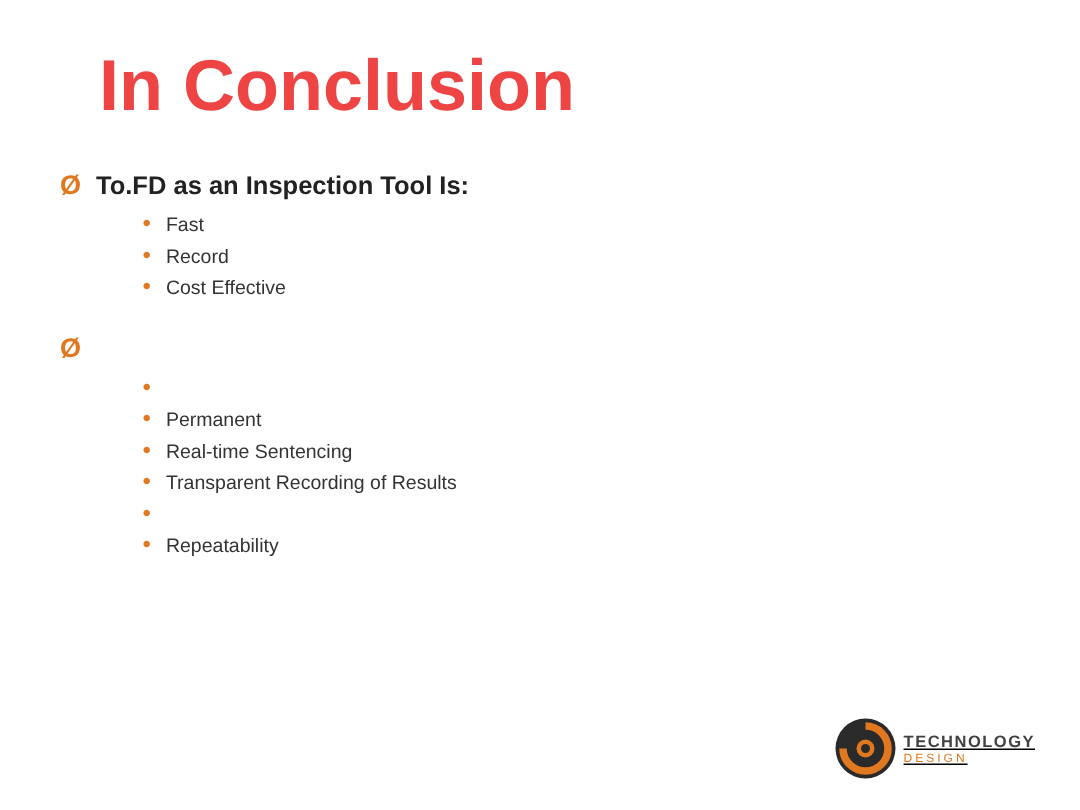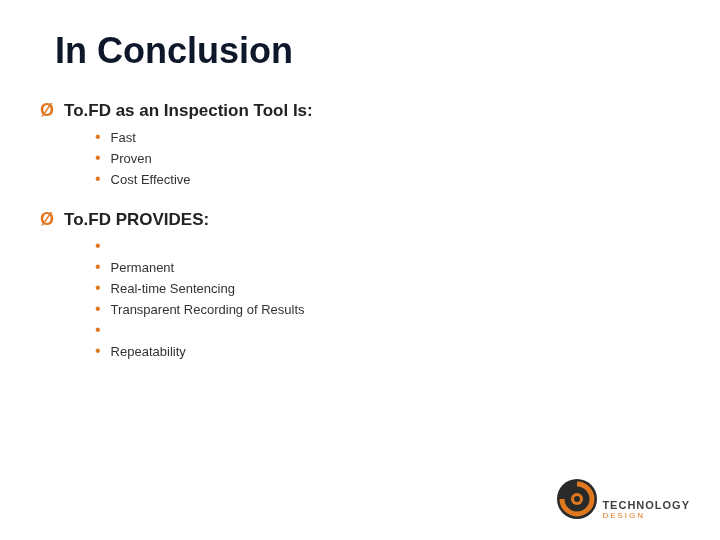--- a/index.html
+++ b/index.html
@@ -15,25 +15,25 @@
 
     .slide {
       width: 720px;
       height: 540px;
       background: #ffffff;
       padding: 30px 40px;
       position: relative;
     }
 
     .title {
-      font-size: 36px;
+      font-size: 48px;
       font-weight: bold;
-      color: #0f172a;
+      color: #ef4444;
       margin-bottom: 28px;
-      margin-left: 15px;
+      margin-left: 26px;
     }
 
     .section {
       margin-bottom: 22px;
     }
 
     .section-header {
       display: flex;
       align-items: baseline;
       margin-bottom: 8px;
@@ -71,21 +71,22 @@
       margin-right: 10px;
       line-height: 1;
       flex-shrink: 0;
     }
 
     .logo-area {
       position: absolute;
       bottom: 20px;
       right: 30px;
       display: flex;
-      align-items: flex-end;
+      align-items: center;
+      text-decoration: underline;
     }
 
     .logo-circle {
       width: 42px;
       height: 42px;
       position: relative;
     }
 
     .logo-text-block {
       display: flex;
@@ -120,33 +121,32 @@
       <span class="arrow">Ø</span>
       <span class="section-title">To.FD as an Inspection Tool Is:</span>
     </div>
     <ul class="bullet-list">
       <li>
         <span class="bullet-dot">•</span>
         <span>Fast</span>
       </li>
       <li>
         <span class="bullet-dot">•</span>
-        <span>Proven</span>
+        <span>Record</span>
       </li>
       <li>
         <span class="bullet-dot">•</span>
         <span>Cost Effective</span>
       </li>
     </ul>
   </div>
 
   <div class="section">
     <div class="section-header">
       <span class="arrow">Ø</span>
-      <span class="section-title">To.FD PROVIDES:</span>
     </div>
     <ul class="bullet-list">
       <li>
         <span class="bullet-dot">•</span>
       </li>
       <li>
         <span class="bullet-dot">•</span>
         <span>Permanent</span>
       </li>
       <li>

